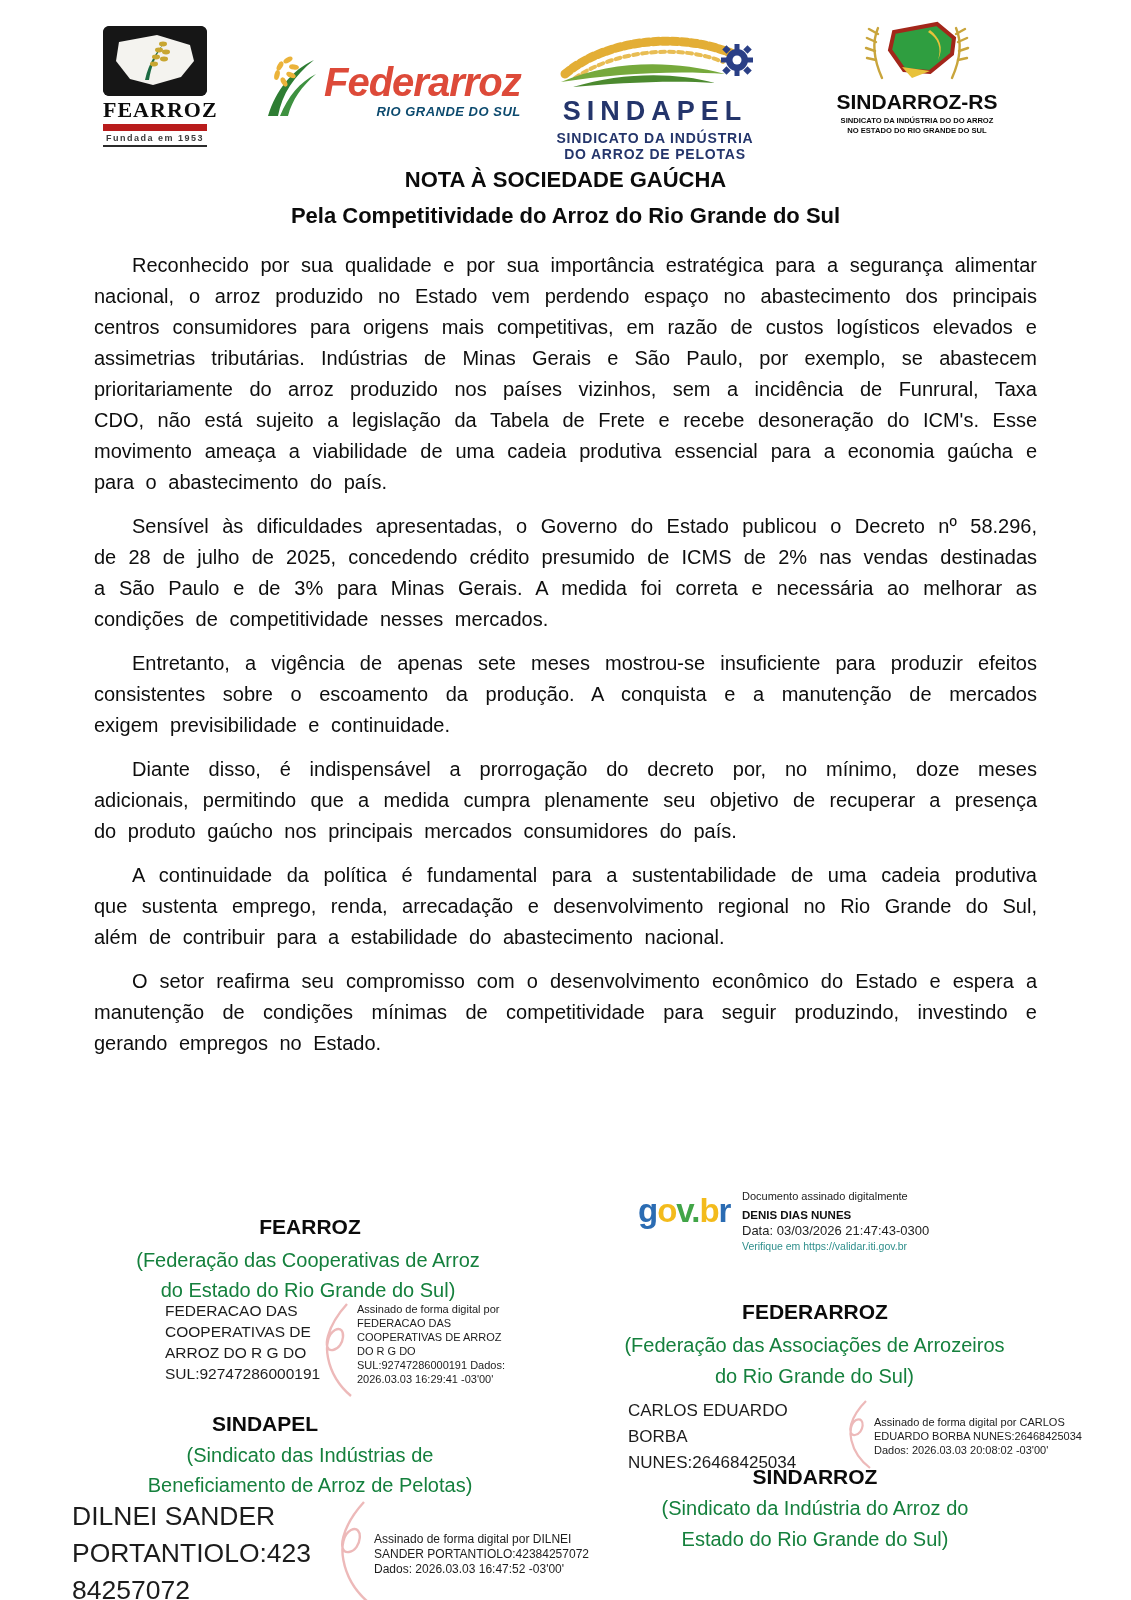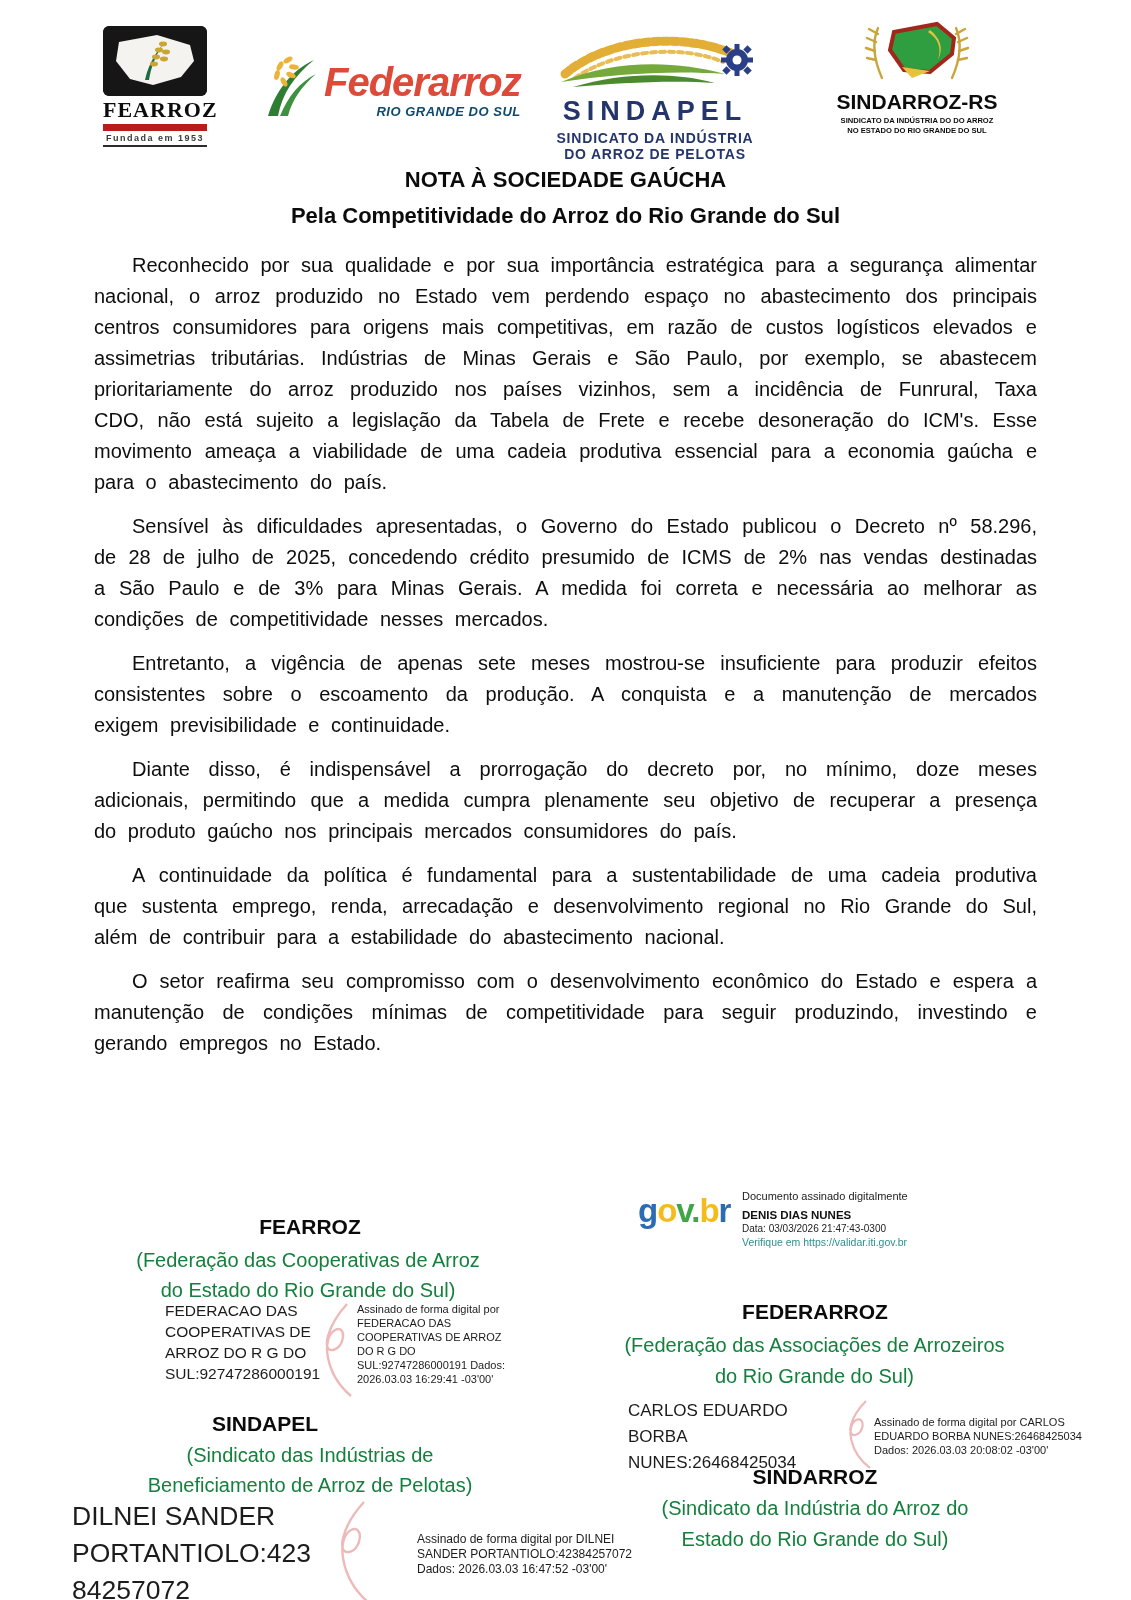--- a/index.html
+++ b/index.html
@@ -29,21 +29,21 @@
   .doc-title{position:absolute;top:162px;left:0;width:100%;text-align:center;font-weight:bold;font-size:22px;line-height:36px;color:#0b0b0b;}
   
   .body-text{position:absolute;top:250px;left:94px;width:943px;}
   .body-text p{margin:0 0 13px 0;font-size:20px;line-height:31px;text-align:justify;text-indent:38px;word-spacing:6px;color:#0e0e0e;}
   
   .stamp-logo{position:absolute;left:638px;top:1194px;font-size:33px;font-weight:bold;letter-spacing:-1px;line-height:33px;}
   .gl-b{color:#2B6CB3}.gl-y{color:#F3BB1C}.gl-g{color:#41A547}
   .stamp-text{position:absolute;left:742px;top:1190px;width:290px;}
   .st-h{font-size:11px;color:#222;}
   .st-signer{font-size:11.5px;font-weight:bold;color:#111;margin-top:7px;}
-  .st-date{font-size:10px;color:#222;margin-top:2px;}
+  .st-date{font-size:13px;color:#222;margin-top:2px;}
   .st-verify{font-size:10.5px;color:#2F8F8C;margin-top:2px;}
   
   .sig-title{position:absolute;text-align:center;font-weight:bold;font-size:21px;color:#0b0b0b;width:440px;}
   .sig-sub{position:absolute;text-align:center;font-size:20px;line-height:30px;color:#15803d;}
   .t-fearroz{left:90px;top:1215px;}
   .s-fearroz{left:133px;top:1245px;width:350px;}
   .t-sindapel{left:45px;top:1412px;}
   .s-sindapel{left:140px;top:1440px;width:340px;}
   .t-federarroz{left:595px;top:1300px;}
   .s-federarroz{left:622px;top:1330px;width:385px;line-height:31px;}
@@ -51,21 +51,21 @@
   .s-sindarroz{left:655px;top:1493px;width:320px;line-height:31px;}
   
   .cert{position:absolute;display:flex;align-items:flex-start;}
   .cert-big{color:#1c1c1c;}
   .cert-small{color:#1c1c1c;}
   .cert-fearroz{left:165px;top:1300px;}
   .cert-fearroz .cert-big{width:148px;font-size:15.5px;line-height:21px;}
   .cert-fearroz .cert-small{width:162px;font-size:11px;line-height:14px;margin-top:2px;}
   .cert-dilnei{left:72px;top:1498px;}
   .cert-dilnei .cert-big{width:256px;font-size:26.5px;line-height:37px;letter-spacing:0px;}
-  .cert-dilnei .cert-small{width:240px;font-size:12px;line-height:15px;margin-top:34px;margin-left:43px;}
+  .cert-dilnei .cert-small{width:240px;font-size:12px;line-height:15px;margin-top:34px;}
   .cert-carlos{left:628px;top:1398px;}
   .cert-carlos .cert-big{width:212px;font-size:17px;line-height:26px;}
   .cert-carlos .cert-small{width:228px;font-size:11px;line-height:14px;margin-top:17px;}
   .squig{flex:0 0 auto;}
 </style>
 </head>
 <body>
 
 <div class="page">
 

